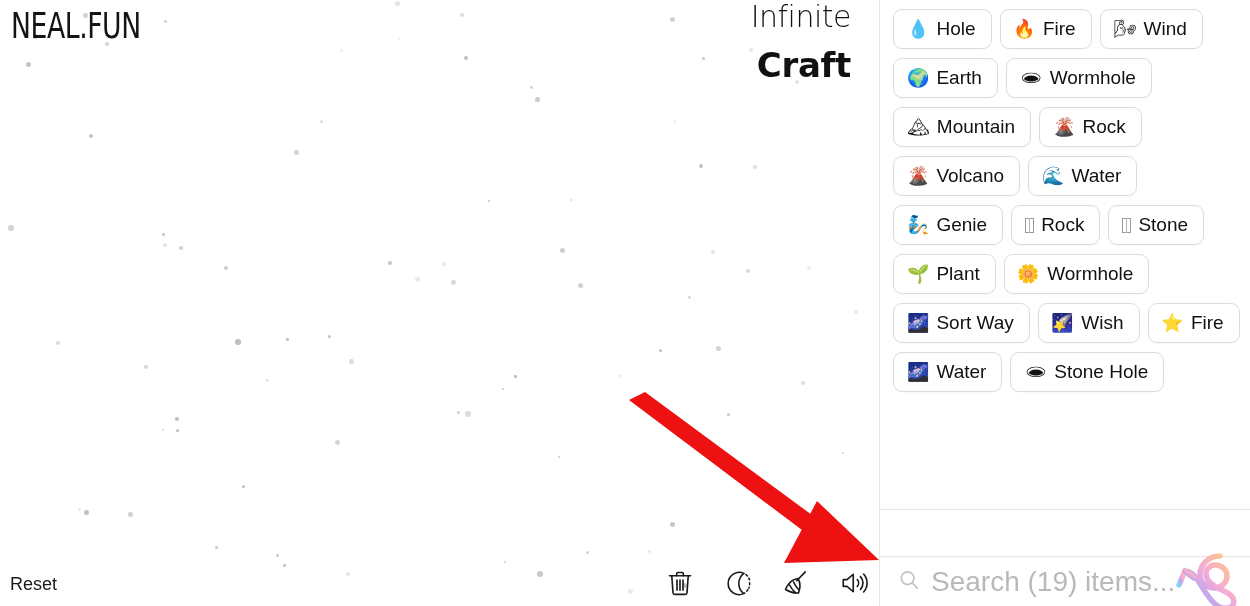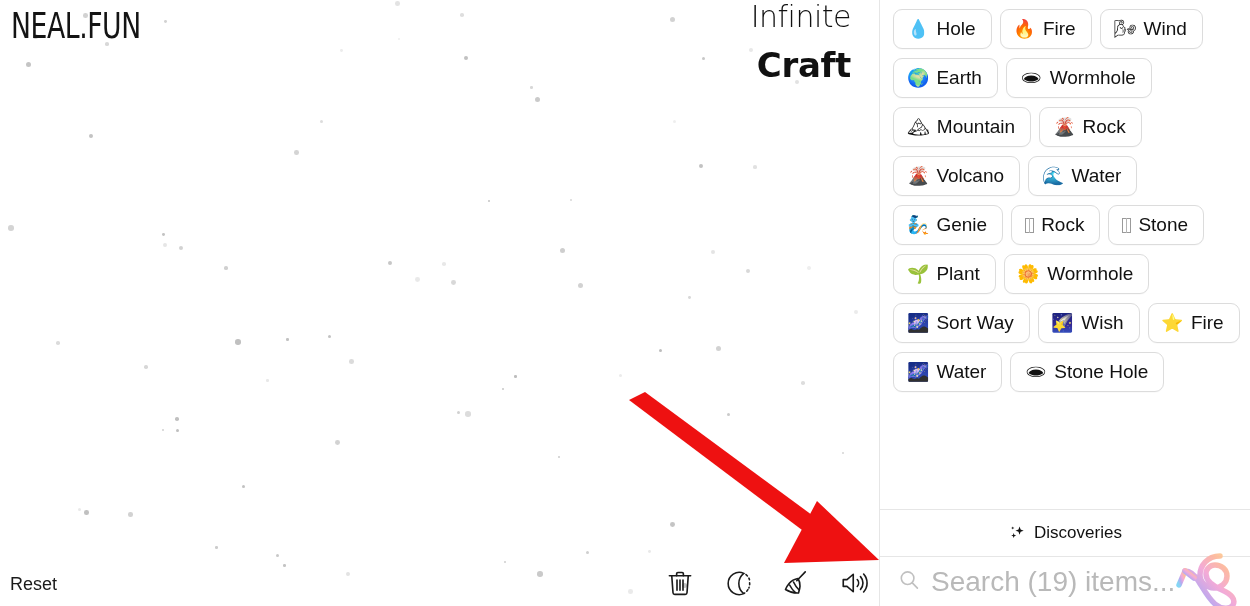--- a/index.html
+++ b/index.html
@@ -449,30 +449,20 @@
             <span>Water</span>
           </button>
           <button class="item-pill">
             <span class="emoji">🕳</span>
             <span>Stone Hole</span>
           </button>
         </div>
     </div>
 
     <div id="tabs">
-      <button class="tab">
-        <span>
-          <svg width="19" height="19" viewBox="0 0 24 24" fill="#111">
-            <path d="M14.6 3.2 l1.35 3.85 3.85 1.35 -3.85 1.35 -1.35 3.85 -1.35 -3.85 -3.85 -1.35 3.85 -1.35 z"></path>
-            <path d="M7.2 11.4 l0.85 2.35 2.35 0.85 -2.35 0.85 -0.85 2.35 -0.85 -2.35 -2.35 -0.85 2.35 -0.85 z"></path>
-            <path d="M6.0 3.0 l0.55 1.5 1.5 0.55 -1.5 0.55 -0.55 1.5 -0.55 -1.5 -1.5 -0.55 1.5 -0.55 z"></path>
-          </svg>
-        </span>
-        <span>Discoveries</span>
-      </button>
     </div>
 
     <div id="search-row">
       <span>
         <svg width="24" height="24" viewBox="0 0 24 24" fill="none" stroke="#c0c0c0" stroke-width="1.6" stroke-linecap="round">
           <circle cx="10.6" cy="10.2" r="6.3"></circle>
           <path d="M15.3 14.9 L20.4 20.1"></path>
         </svg>
       </span>
       <input id="search-input" type="text" autocomplete="off" placeholder="Search (19) items..." style="">

